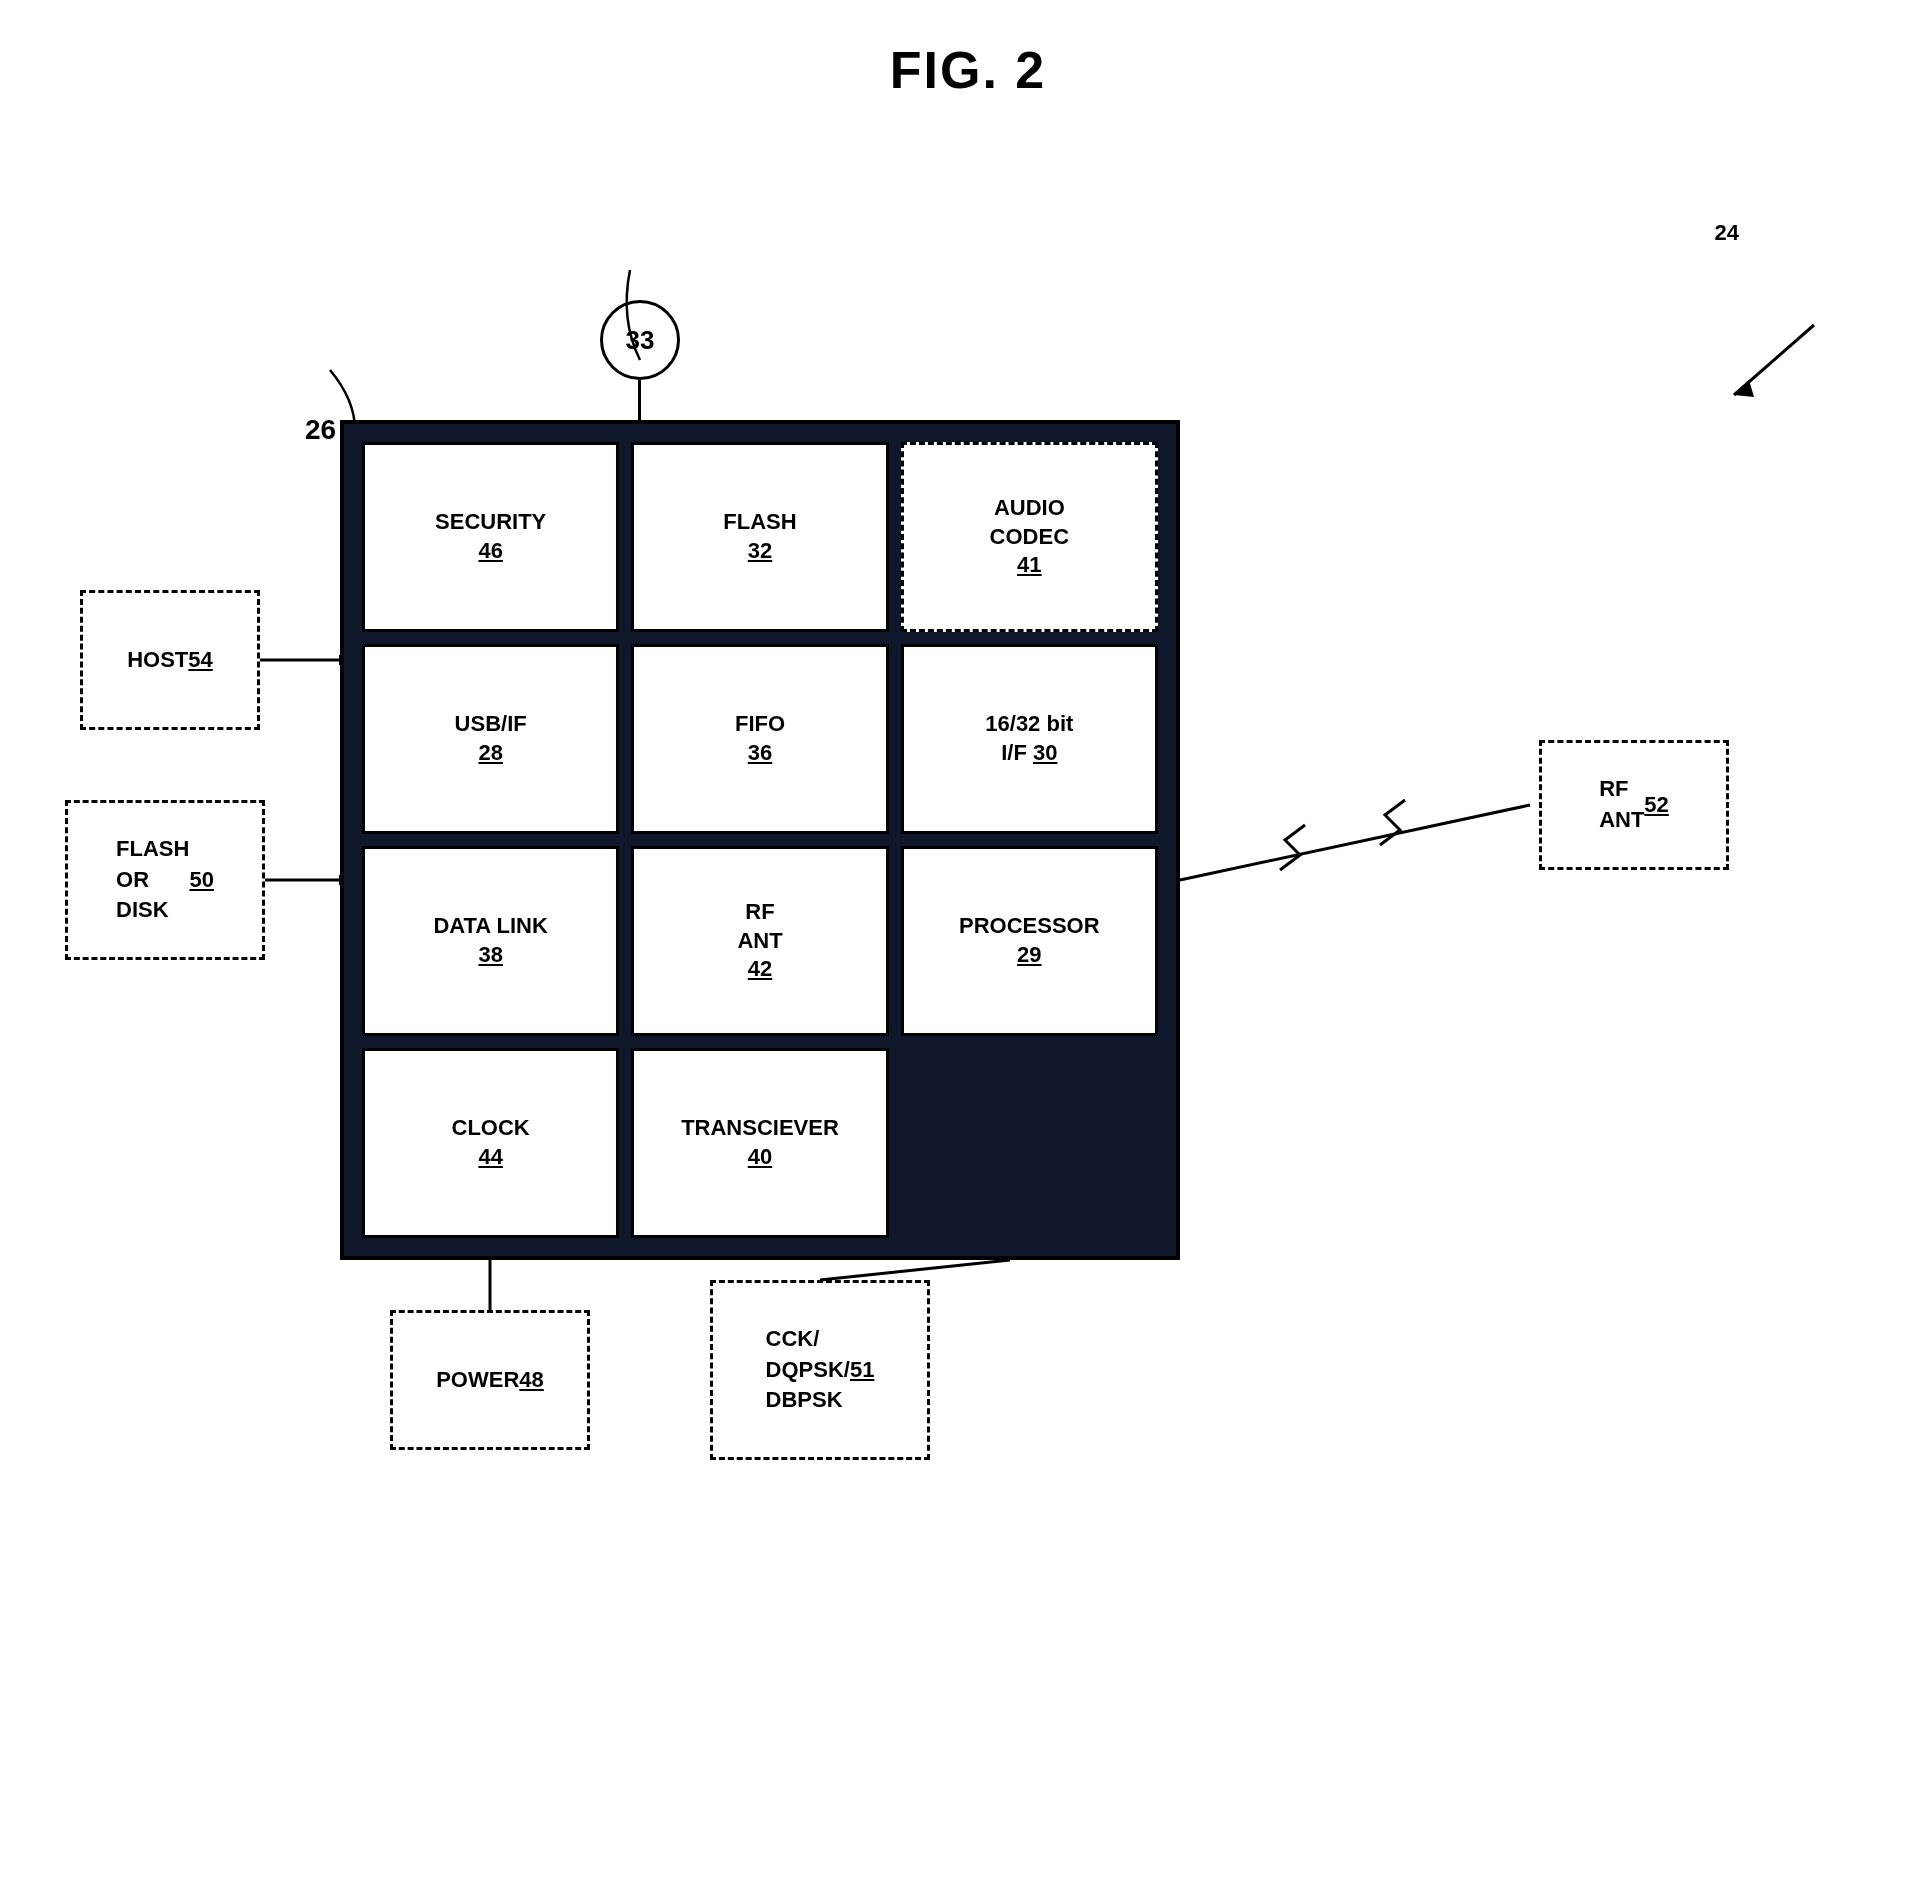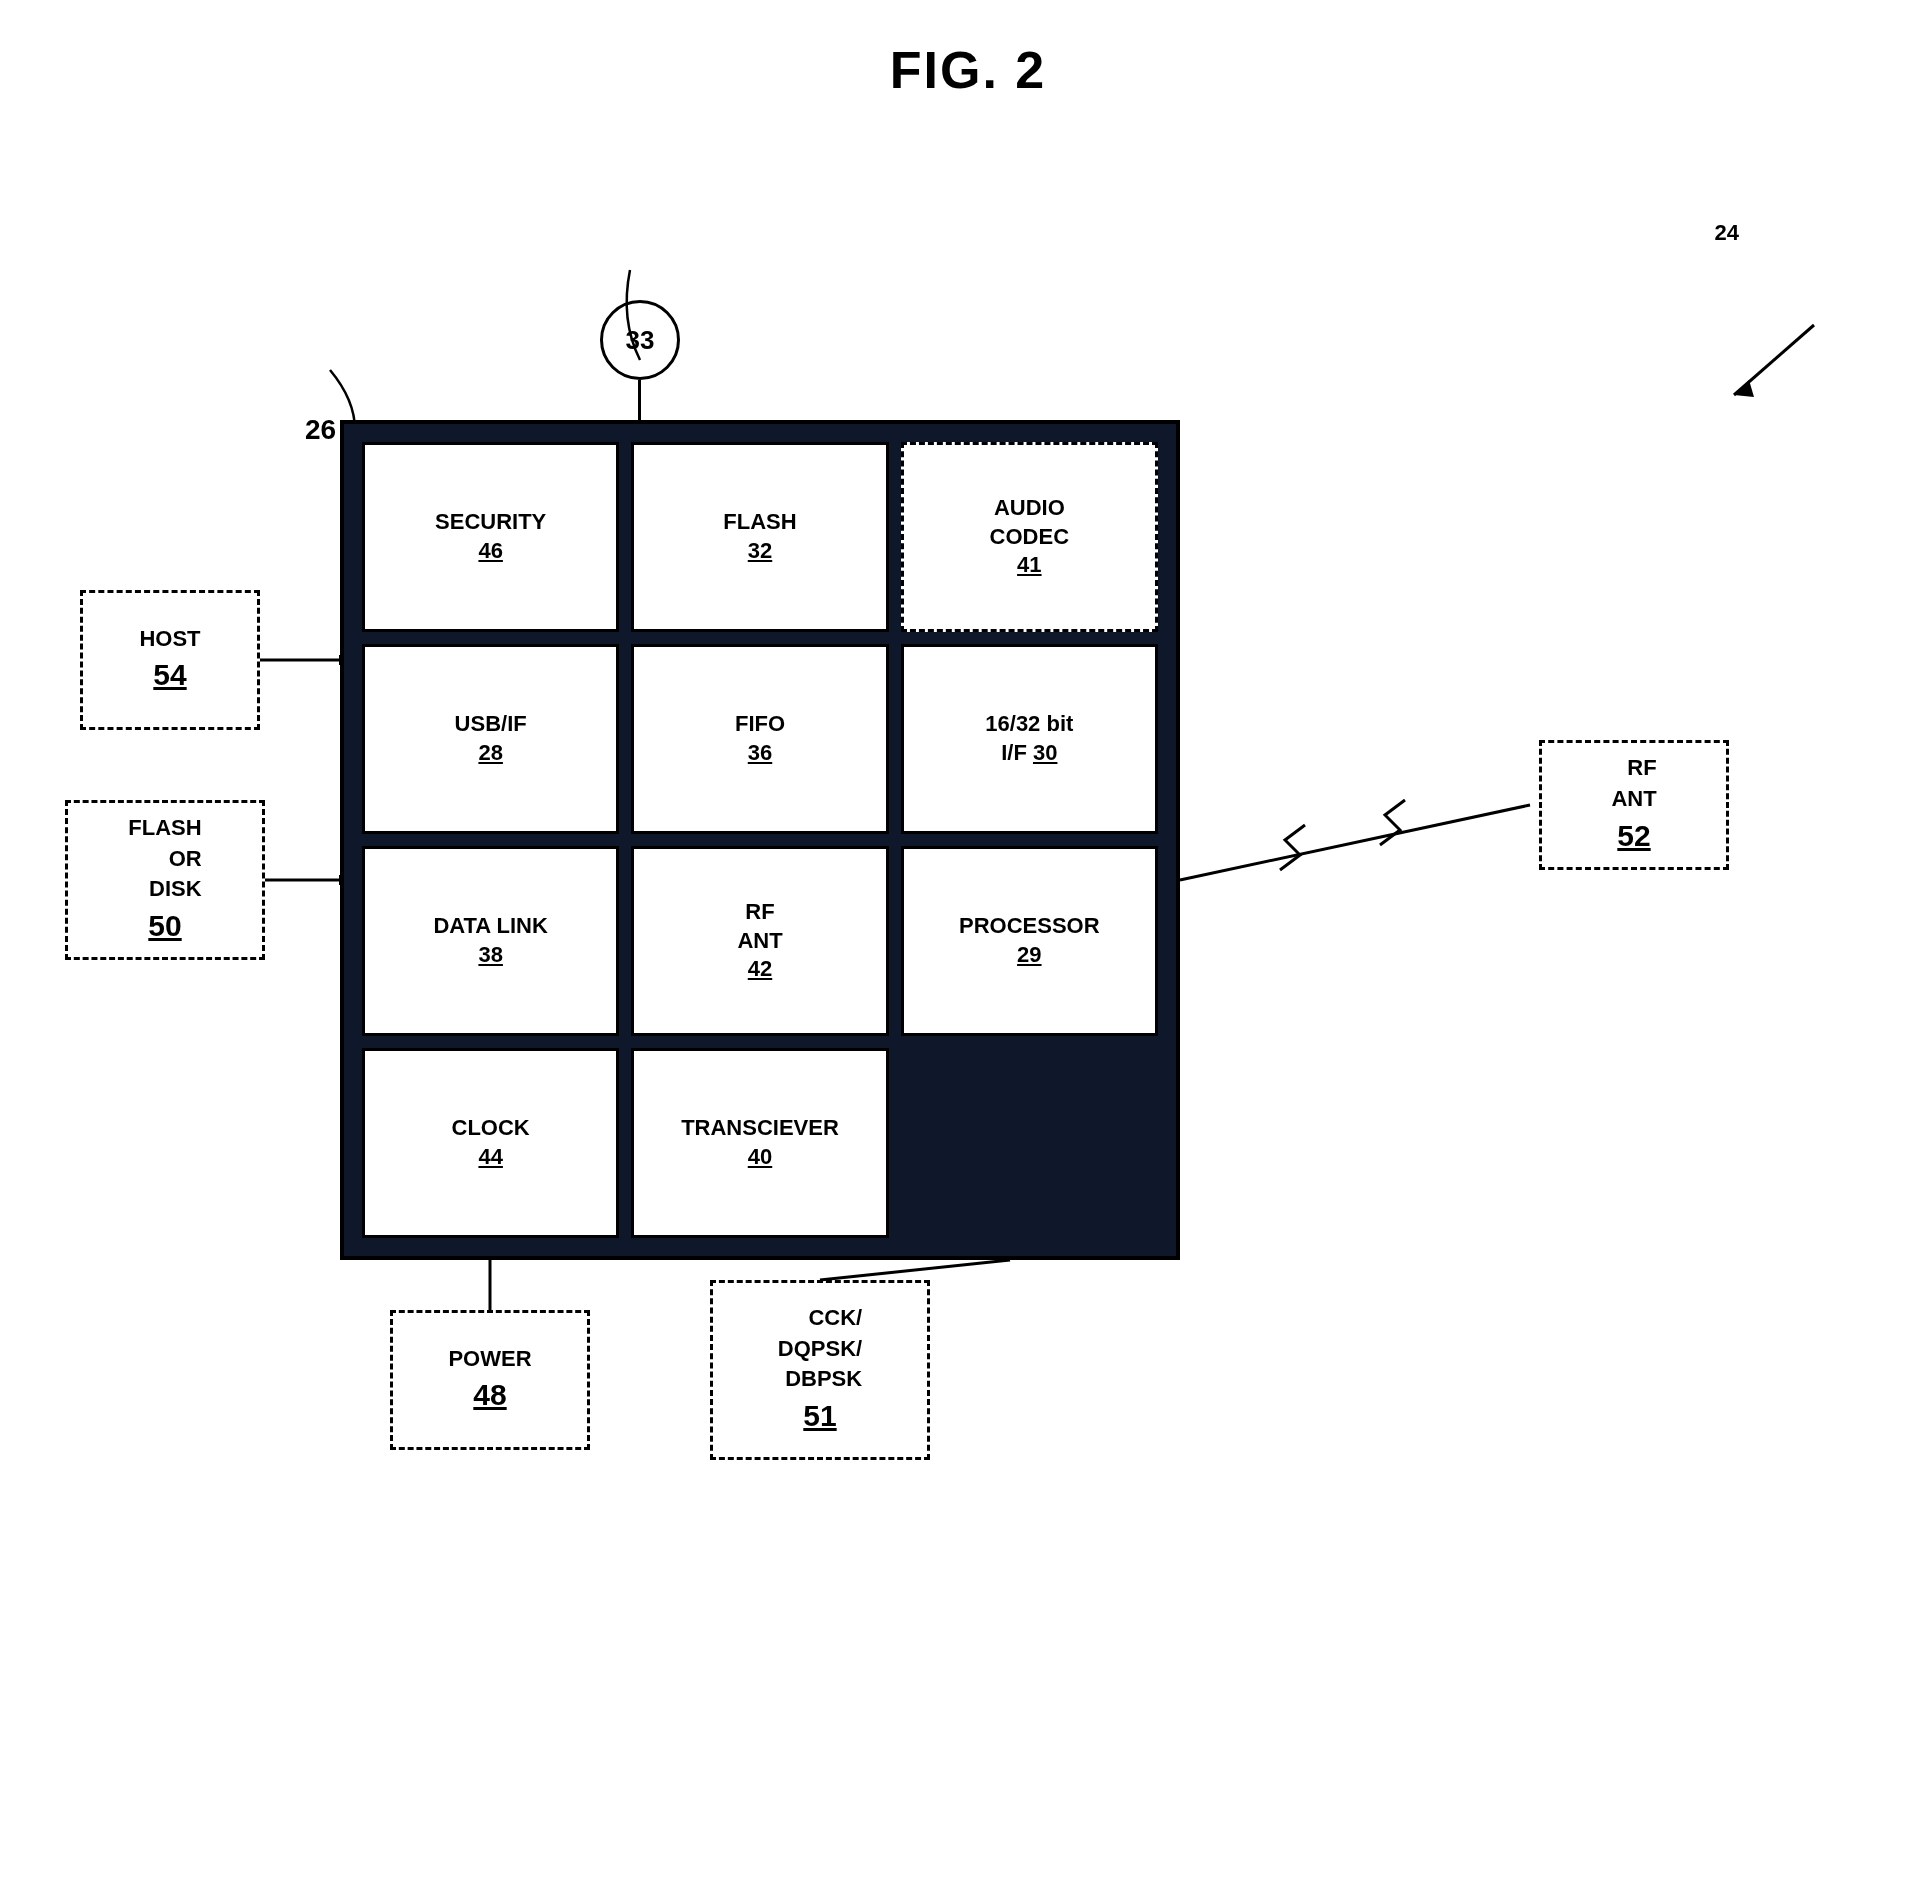--- a/index.html
+++ b/index.html
@@ -121,33 +121,32 @@
       height: 42px;
       background: #000;
     }
 
     
     .ext-box {
       position: absolute;
       border: 3px dashed #000;
       background: #fff;
       display: flex;
-      flex-direction: column;
       align-items: center;
       justify-content: center;
       font-size: 22px;
       font-weight: bold;
-      text-align: right;
+      text-align: left;
       line-height: 1.4;
       padding: 10px;
     }
 
     .ext-box .ref-num {
       text-decoration: underline;
-      font-size: 30px;
+      font-size: 22px;
       font-weight: bold;
     }
 
     
     .box-host {
       top: 470px;
       left: 80px;
       width: 180px;
       height: 140px;
     }

